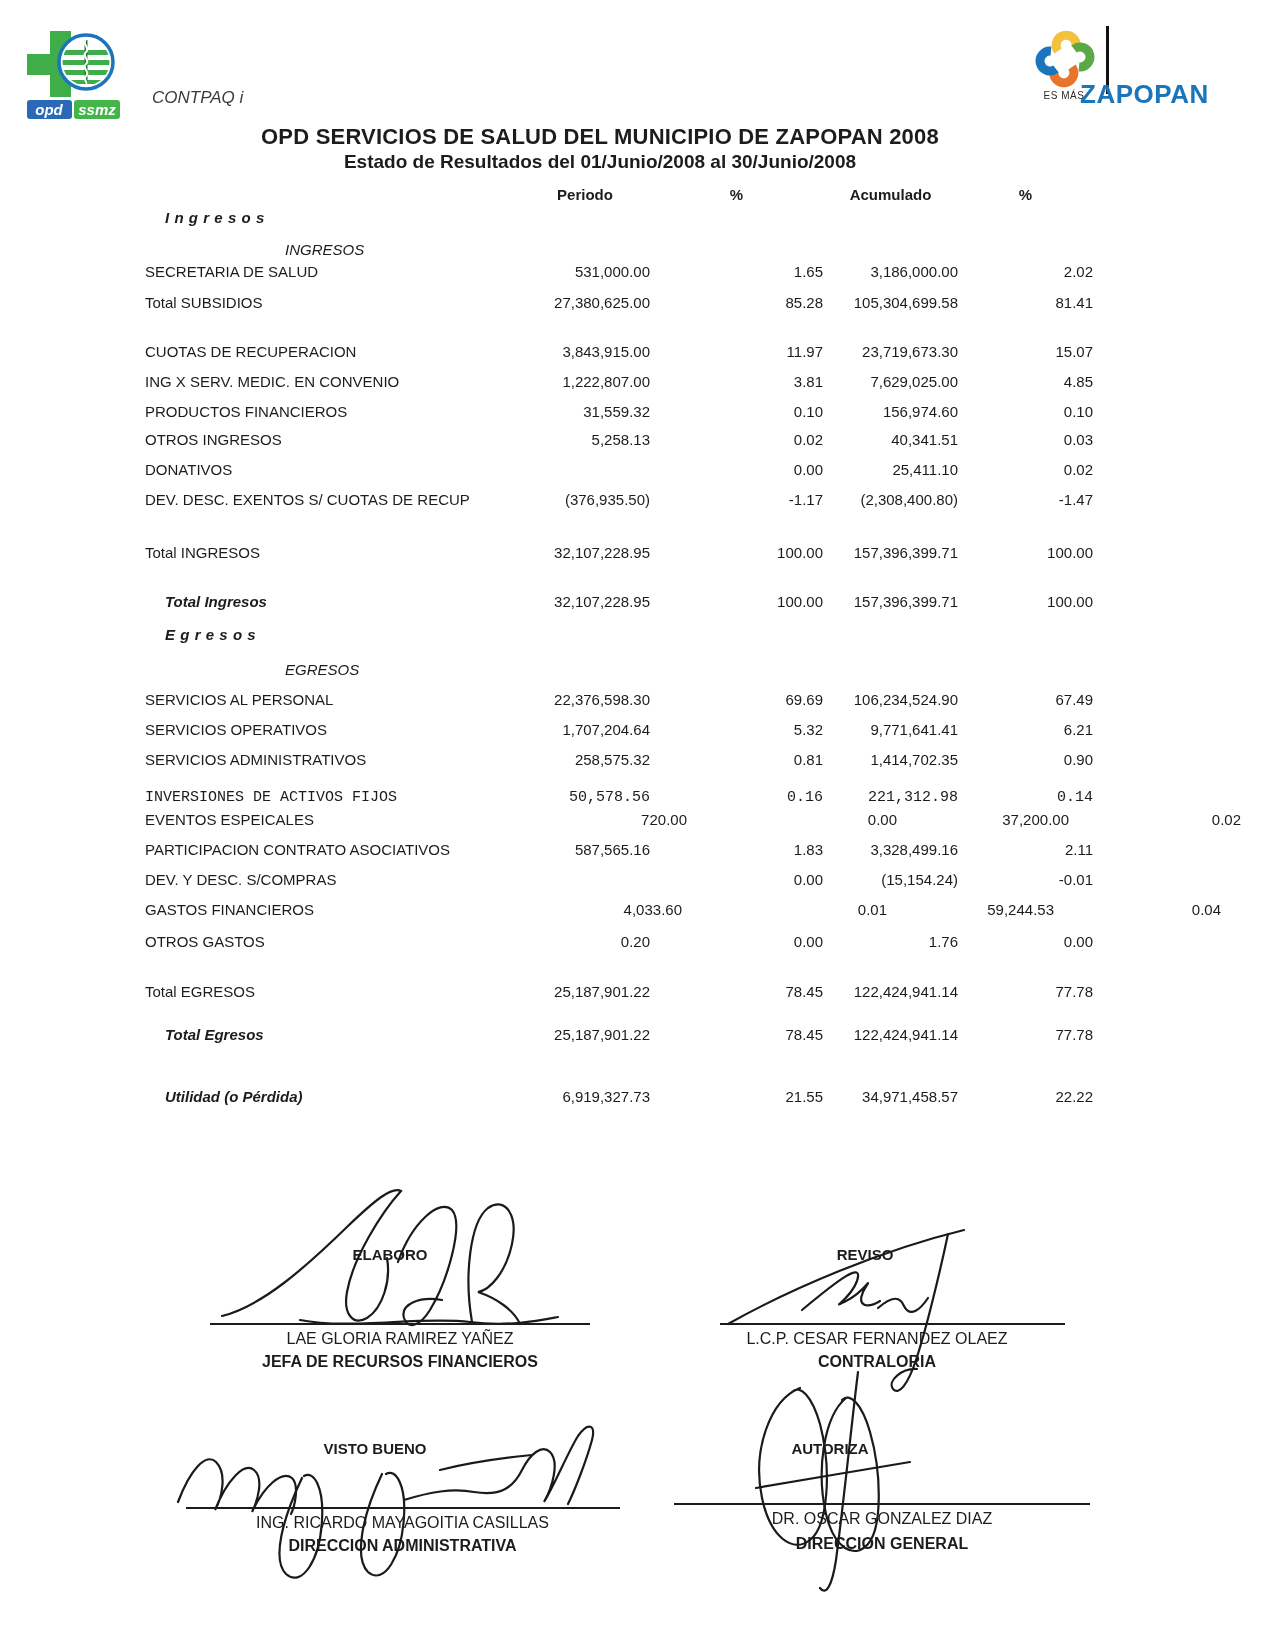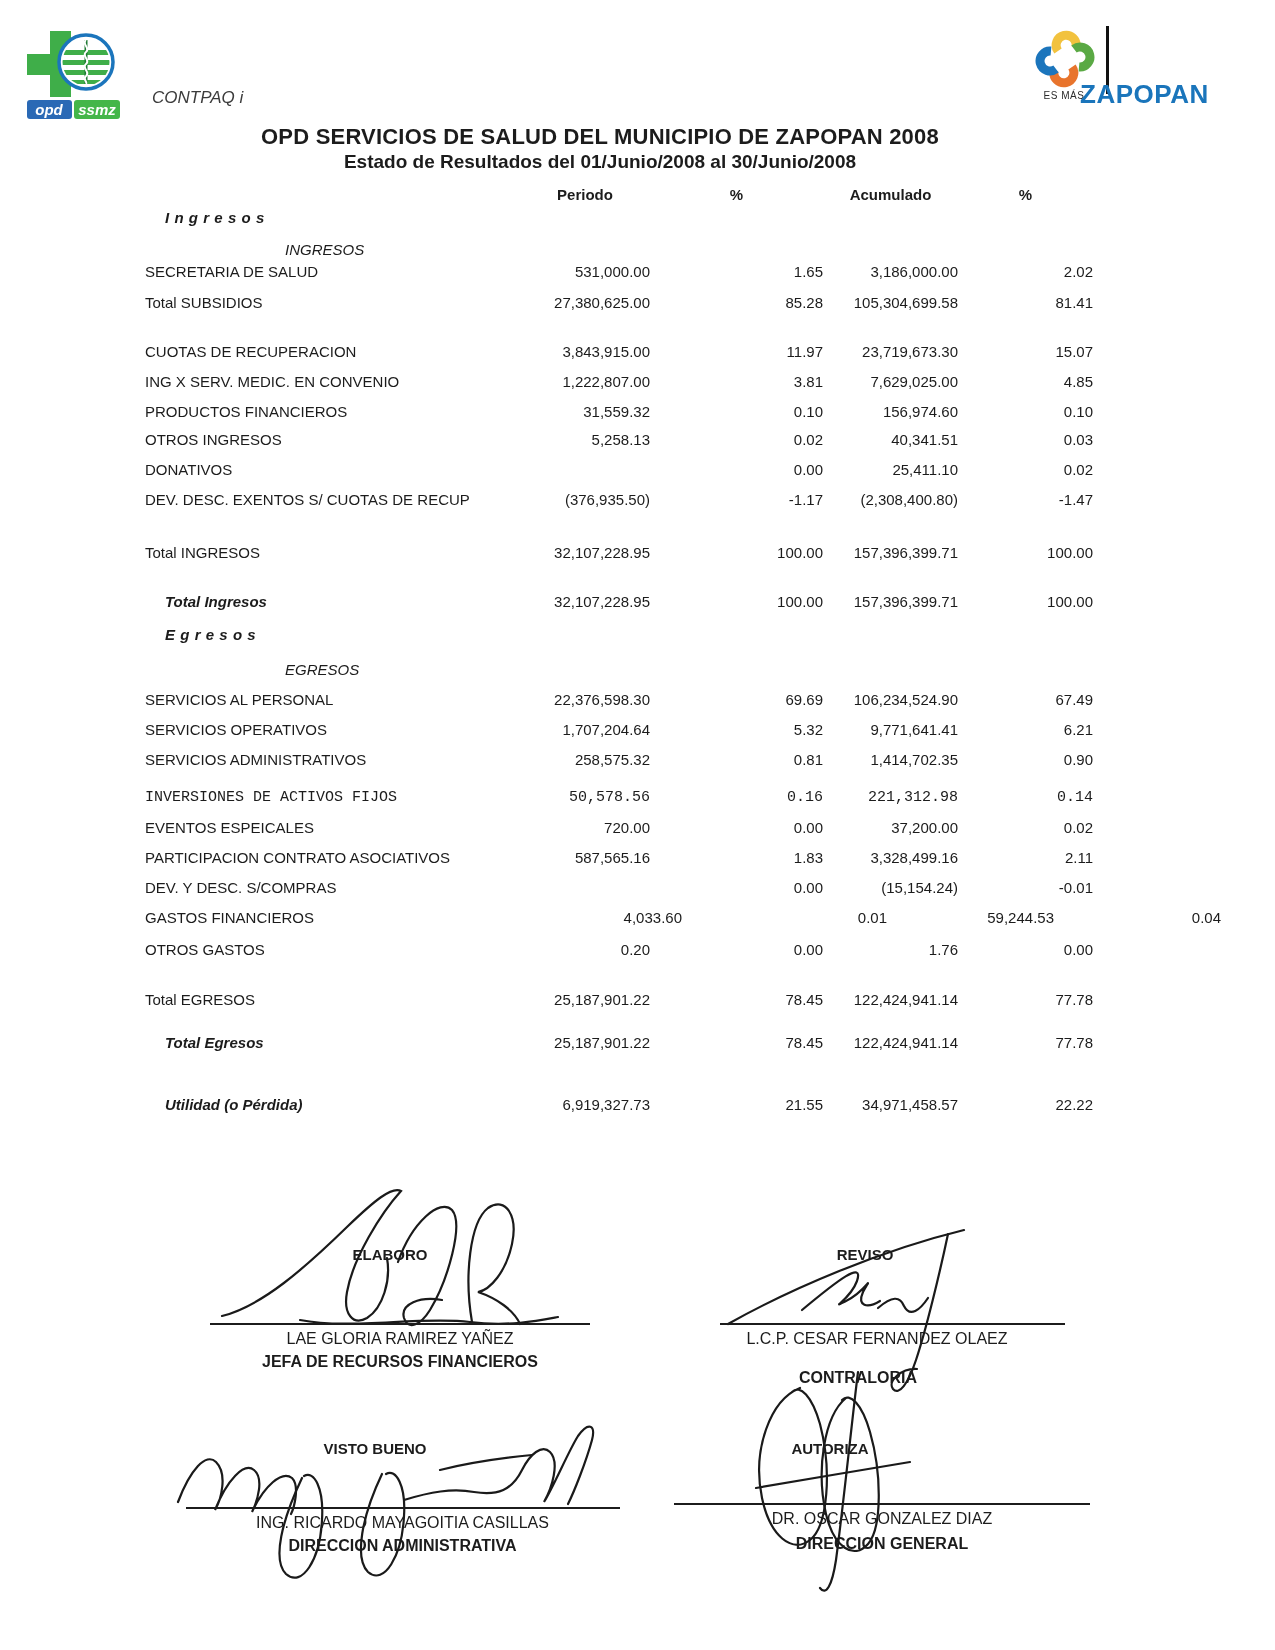--- a/index.html
+++ b/index.html
@@ -236,21 +236,21 @@
 
 
     <div class="trow item" style="margin-top: 16px; font-family: Liberation Mono, monospace;">
       <div class="cell label">INVERSIONES DE ACTIVOS FIJOS</div>
       <div class="cell num periodo">50,578.56</div>
       <div class="cell num pct1">0.16</div>
       <div class="cell num acum">221,312.98</div>
       <div class="cell num pct2">0.14</div>
     </div>
 
-    <div class="trow item" style="margin-top: 8px;">
+    <div class="trow item" style="margin-top: 0; gap: 37px;">
       <div class="cell label">EVENTOS ESPEICALES</div>
       <div class="cell num periodo">720.00</div>
       <div class="cell num pct1">0.00</div>
       <div class="cell num acum">37,200.00</div>
       <div class="cell num pct2">0.02</div>
     </div>
 
     <div class="trow item" style="margin-top: 8px;">
       <div class="cell label">PARTICIPACION CONTRATO ASOCIATIVOS</div>
       <div class="cell num periodo">587,565.16</div>
@@ -340,21 +340,21 @@
   </svg>
 
   <div class="sig-label" style="left:300px; top:1246px; width:180px;">ELABORO</div>
   <div class="sig-line" style="left:210px; top:1323px; width:380px;"></div>
   <div class="sig-name" style="left:200px; top:1330px; width:400px;">LAE GLORIA RAMIREZ YAÑEZ</div>
   <div class="sig-title" style="left:200px; top:1353px; width:400px;">JEFA DE RECURSOS FINANCIEROS</div>
 
   <div class="sig-label" style="left:775px; top:1246px; width:180px;">REVISO</div>
   <div class="sig-line" style="left:720px; top:1323px; width:345px;"></div>
   <div class="sig-name" style="left:677px; top:1330px; width:400px;">L.C.P. CESAR FERNANDEZ OLAEZ</div>
-  <div class="sig-title" style="left:658px; top:1353px; width:400px;margin-top:16px;">CONTRALORIA</div>
+  <div class="sig-title" style="left:677px; top:1353px; width:400px;">CONTRALORIA</div>
 
   <div class="sig-label" style="left:285px; top:1440px; width:180px;">VISTO BUENO</div>
   <div class="sig-line" style="left:186px; top:1507px; width:434px;"></div>
   <div class="sig-name" style="left:185px; top:1514px; width:435px;">ING. RICARDO MAYAGOITIA CASILLAS</div>
   <div class="sig-title" style="left:185px; top:1537px; width:435px;">DIRECCION ADMINISTRATIVA</div>
 
   <div class="sig-label" style="left:740px; top:1440px; width:180px;">AUTORIZA</div>
   <div class="sig-line" style="left:674px; top:1503px; width:416px;"></div>
   <div class="sig-name" style="left:674px; top:1510px; width:416px;">DR. OSCAR GONZALEZ DIAZ</div>
   <div class="sig-title" style="left:674px; top:1535px; width:416px;">DIRECCION GENERAL</div>

